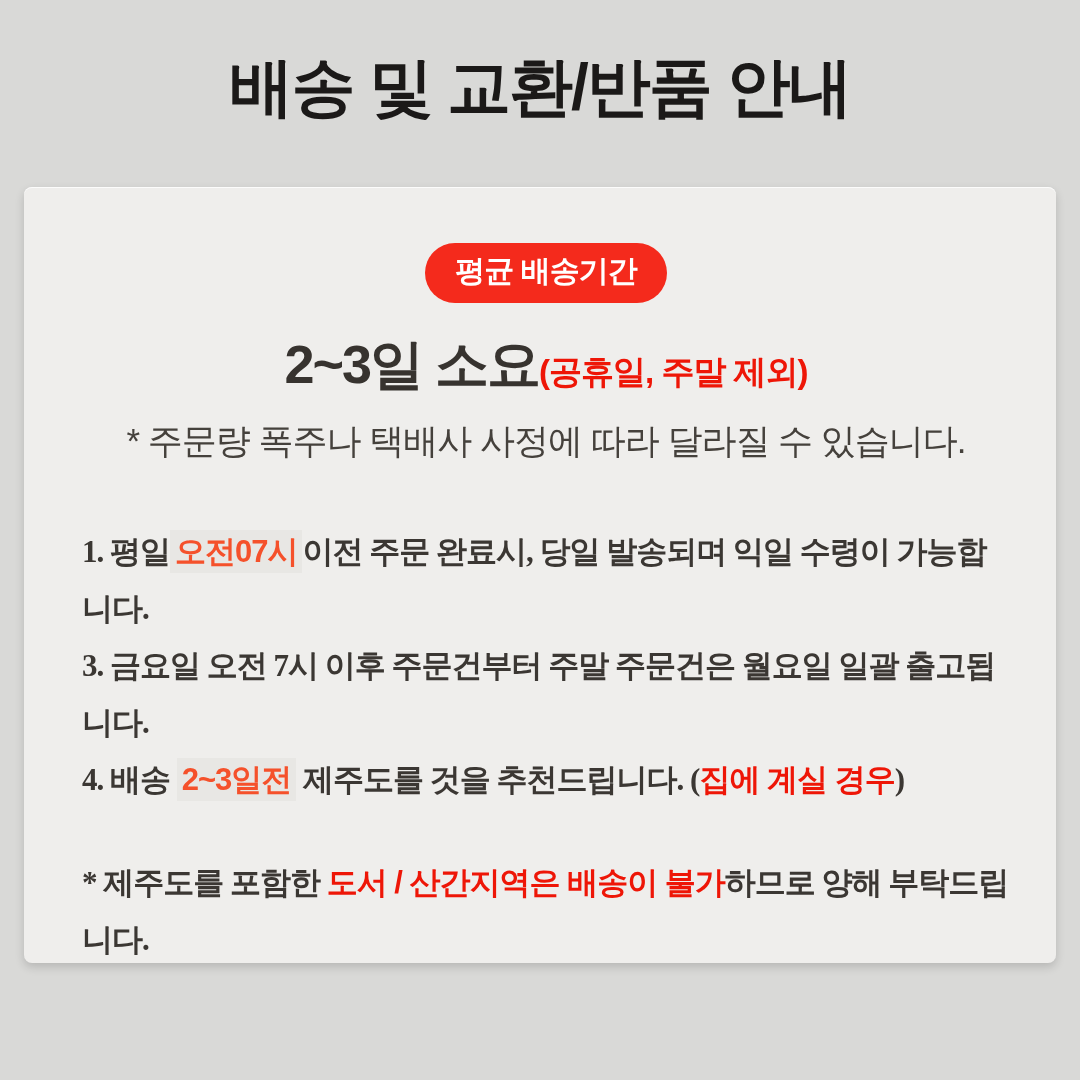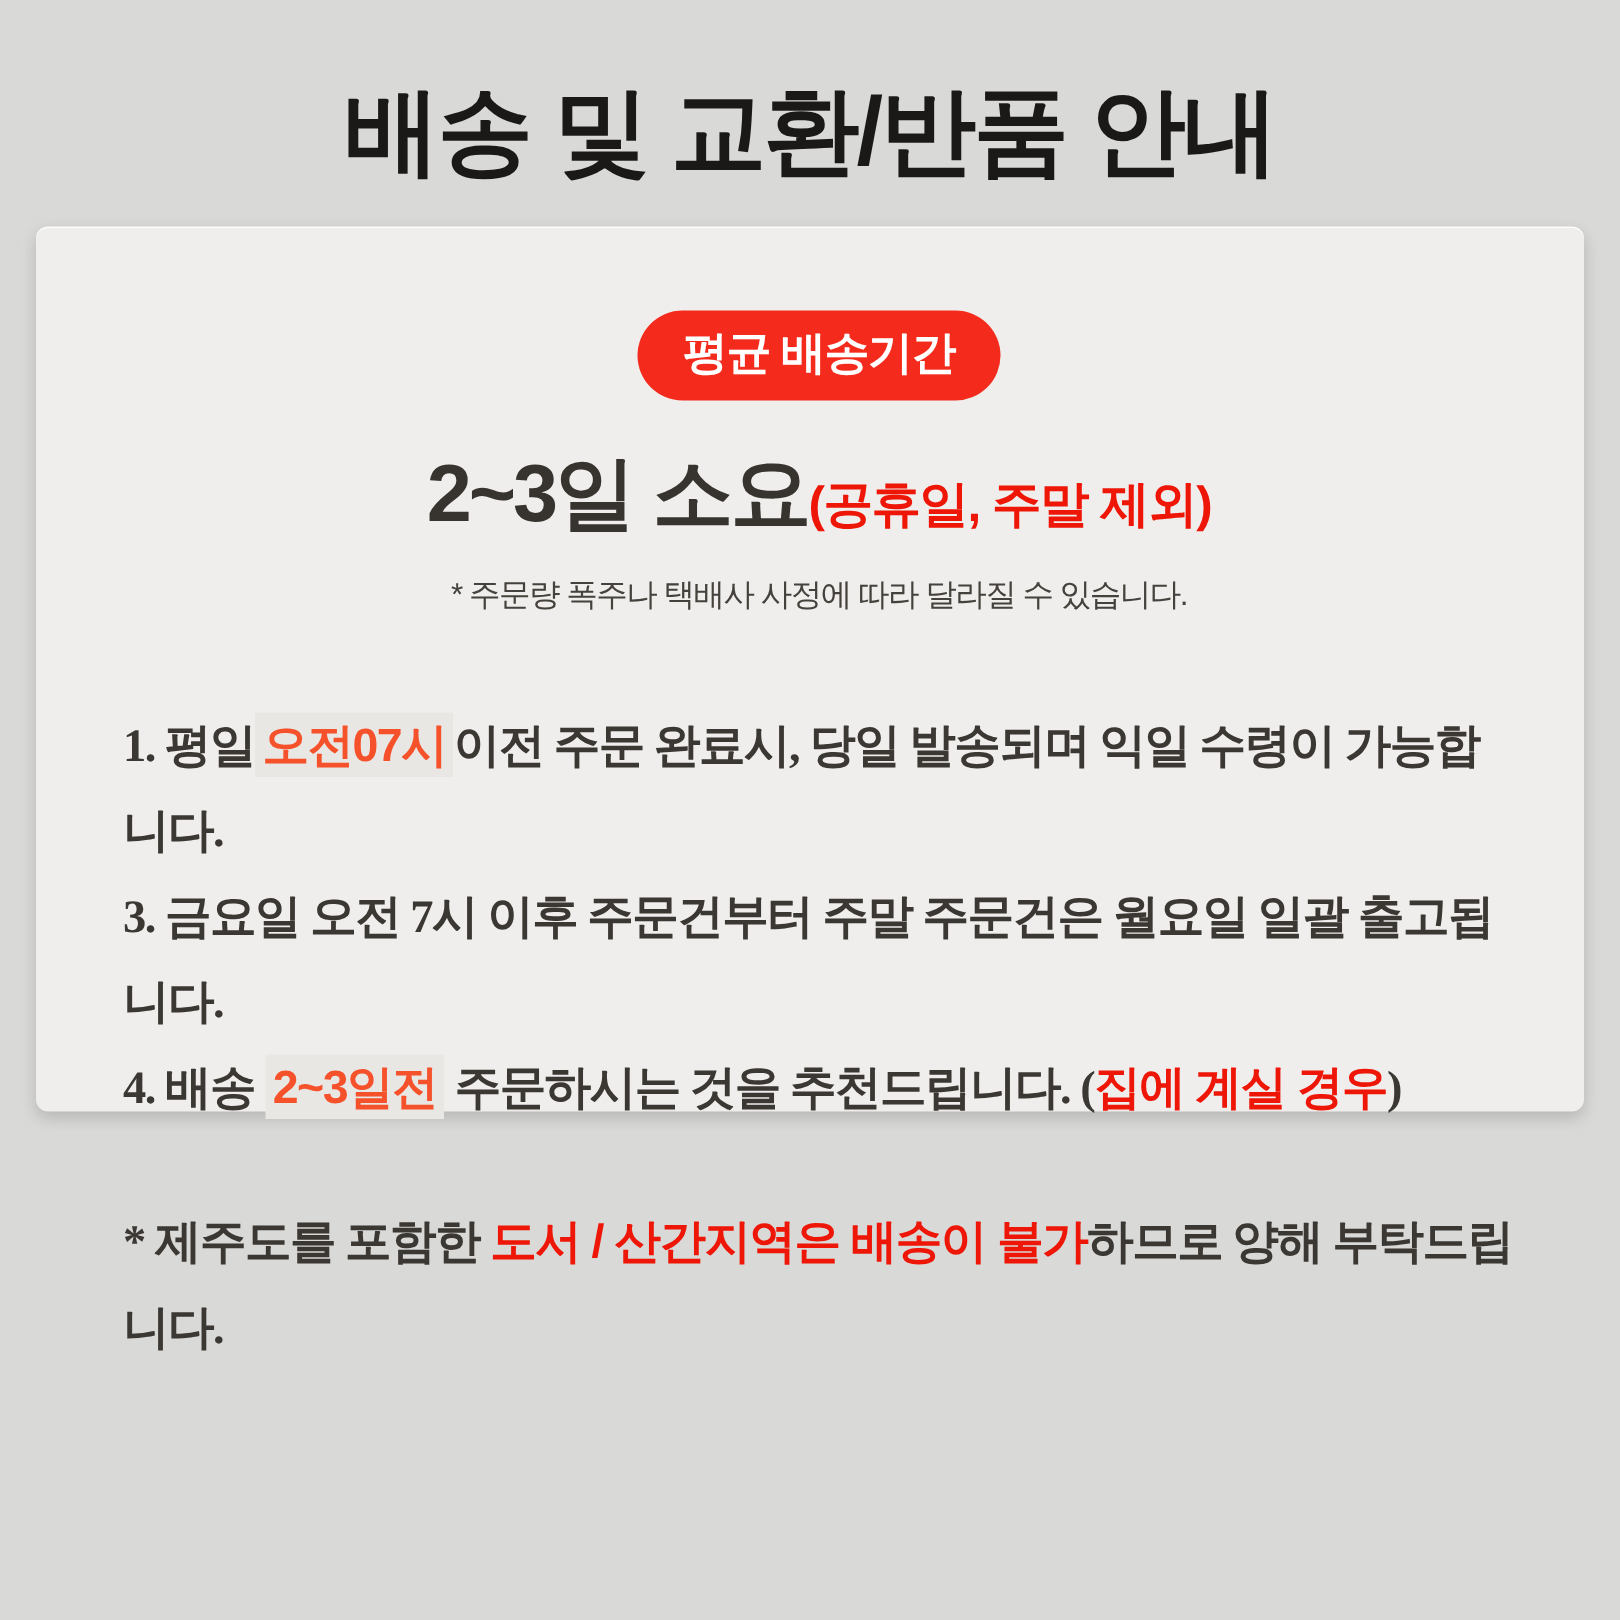--- a/index.html
+++ b/index.html
@@ -11,36 +11,36 @@
   body{
     width:1080px;height:1080px;overflow:hidden;
     background:var(--page-bg);
     font-family:"Liberation Sans","DejaVu Sans",sans-serif;
   }
   .page-title{
     margin:0;padding-top:44px;text-align:center;
     font-size:64px;font-weight:bold;color:var(--ink);letter-spacing:-2px;
   }
   .card{
-    margin:20px 24px 0;height:590px;background:var(--card-bg);
+    margin:56px 24px 0;height:776px;background:var(--card-bg);
     border-radius:8px;box-shadow:0 4px 10px rgba(0,0,0,0.16), inset 0 1px 0 rgba(255,255,255,0.8);
     padding:56px 46px 0 58px;
   }
   .badge-row{text-align:center;}
   .badge{
     display:inline-block;background:var(--badge-bg);color:#ffffff;
     font-size:30px;font-weight:bold;letter-spacing:-1px;
     padding:8px 30px 11px;border-radius:999px;
   }
   .duration{text-align:center;margin-top:26px;white-space:nowrap;}
   .duration-main{font-size:54px;font-weight:bold;color:var(--ink-soft);letter-spacing:-2px;}
   .duration-sub{font-size:33px;font-weight:bold;color:var(--red);letter-spacing:-1px;}
   .note{
     text-align:center;margin-top:16px;
-    font-size:21px;color:#45413c;letter-spacing:-1px;
+    font-size:35px;color:#45413c;letter-spacing:-1px;
   }
   .list{margin-top:58px;}
   .footnotes{margin-top:46px;}
   .list .line,.footnotes .line{
     font-size:31px;line-height:57px;color:var(--body);
     font-weight:600;letter-spacing:-1px;max-width:935px;
   }
   .seg-normal{color:var(--body);font-family:Liberation Serif, serif;}
   .seg-red-bold{color:var(--red);font-weight:bold;}
   .seg-orange-highlight{
@@ -59,20 +59,20 @@
     <span class="badge">평균 배송기간</span>
   </div>
 
   <div class="duration"><span class="duration-main">2~3일 소요</span><span class="duration-sub">(공휴일, 주말 제외)</span></div>
 
   <div class="note">* 주문량 폭주나 택배사 사정에 따라 달라질 수 있습니다.</div>
 
   <div class="list">
       <div class="line"><span class="seg-normal">1. 평일</span><span class="seg-orange-highlight">오전07시</span><span class="seg-normal">이전 주문 완료시, 당일 발송되며 익일 수령이 가능합니다.</span></div>
       <div class="line"><span class="seg-normal">3. 금요일 오전 7시 이후 주문건부터 주말 주문건은 월요일 일괄 출고됩니다.</span></div>
-      <div class="line"><span class="seg-normal">4. 배송 </span><span class="seg-orange-highlight">2~3일전</span><span class="seg-normal"> 주문하시는 것을 추천드립니다. (</span><span class="seg-red-bold">집에 계실 경우</span><span class="seg-normal">)</span></div>
+      <div class="line"><span class="seg-normal">4. 배송 </span><span class="seg-orange-highlight">2~3일전</span><span class="seg-normal"> 제주도를 것을 추천드립니다. (</span><span class="seg-red-bold">집에 계실 경우</span><span class="seg-normal">)</span></div>
     </div>
 
   <div class="footnotes">
       <div class="line"><span class="seg-normal">* 제주도를 포함한 </span><span class="seg-red-bold">도서 / 산간지역은 배송이 불가</span><span class="seg-normal">하므로 양해 부탁드립니다.</span></div>
     </div>
 
 </div>
 
 </body></html>

